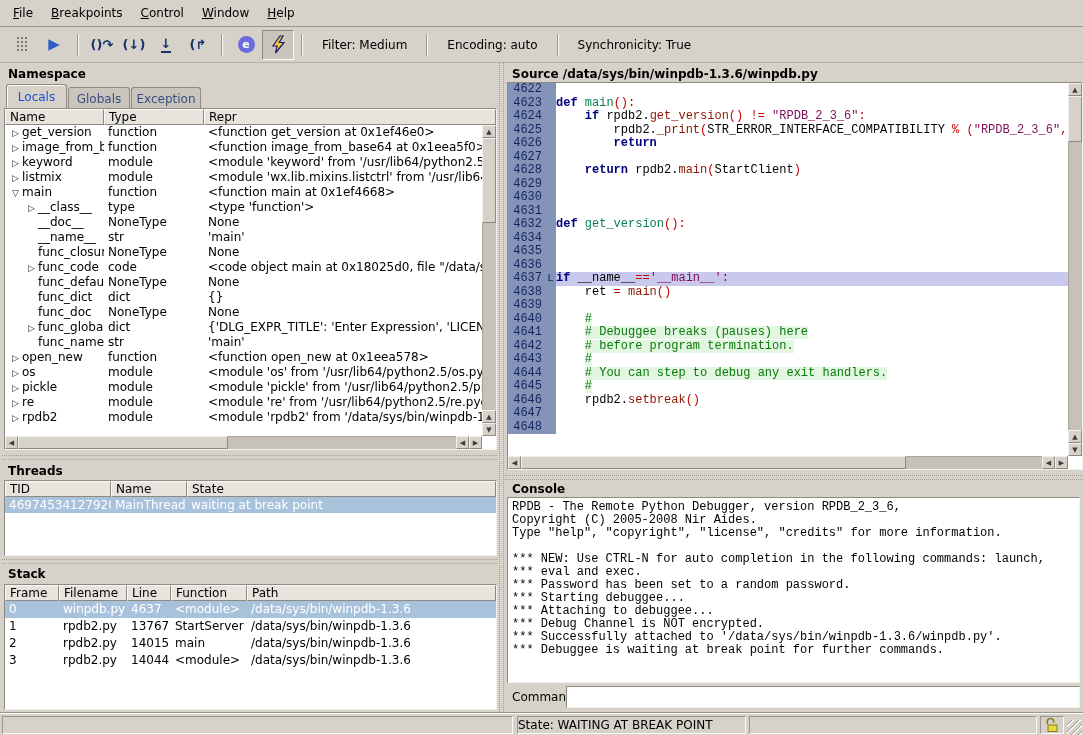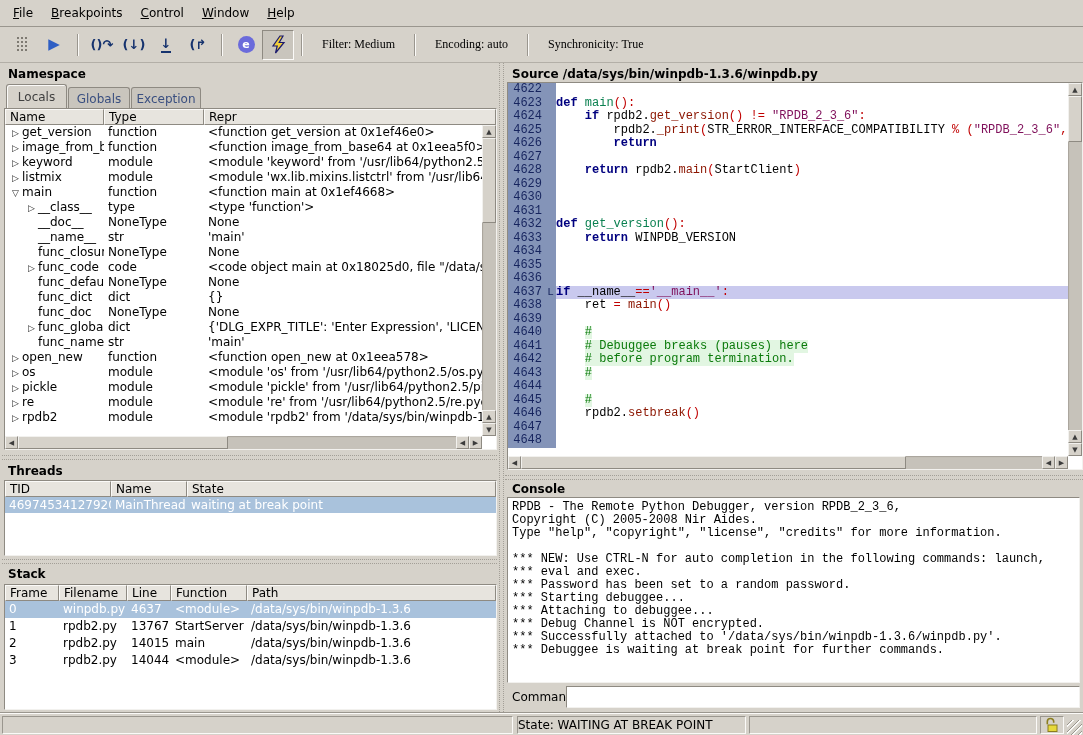--- a/index.html
+++ b/index.html
@@ -9,38 +9,38 @@
   #menubar{position:absolute;left:0;top:0;width:1083px;height:26px;display:flex;align-items:center;
            border-bottom:1px solid #9a968e;box-shadow:0 1px 0 #fbfaf8;background:#d6d2ca;padding-left:4px;}
   .menu-item{padding:0 9px;line-height:24px;cursor:default;}
   .menu-item .hot{text-decoration:underline;}
   
   #toolbar{position:absolute;left:0;top:27px;width:1083px;height:35px;display:flex;align-items:center;
            border-bottom:1px solid #b3afa7;background:#d6d2ca;padding-left:6px;}
   .tbtn{width:30px;height:28px;display:flex;align-items:center;justify-content:center;border:1px solid transparent;}
   .tbtn.pressed{background:#c9c5bd;border:1px solid;border-color:#8e8a82 #fbfaf8 #fbfaf8 #8e8a82;}
   .tsep{width:0;height:22px;border-left:1px solid #9a968e;border-right:1px solid #fbfaf8;margin:0 7px;}
-  .tlabel{margin:0 12px;white-space:nowrap;font-family:Liberation Serif, serif;}
+  .tlabel{margin:0 12px;white-space:nowrap;}
   .pause-shape{display:flex;gap:2px;}
   .pause-shape i{display:block;width:2px;height:15px;
      background:repeating-linear-gradient(#7e7a72 0 2px,transparent 2px 4px);}
   .play-glyph{color:#2f5fc4;font-size:15px;line-height:15px;}
   .step-glyph{color:#16336e;font-weight:bold;font-size:13px;white-space:nowrap;}
   .step-glyph.goto{border-bottom:2px solid #16336e;}
   .ebadge{width:17px;height:17px;border-radius:50%;background:#6b6bdb;color:#fff;font-weight:bold;
           font-size:11px;display:flex;align-items:center;justify-content:center;}
   
   .caption{position:absolute;font-weight:bold;font-size:12px;}
   .hsash{position:absolute;height:3px;border-top:1px dotted #a39f97;border-bottom:1px dotted #a39f97;}
   .vsash{position:absolute;width:3px;border-left:1px dotted #a39f97;border-right:1px dotted #a39f97;}
   
   .tab{position:absolute;box-sizing:border-box;background:#c9c5bd;border:1px solid #8e8a82;border-bottom:none;
        border-top-left-radius:3px;border-top-right-radius:3px;color:#3a4f80;
        display:flex;align-items:center;justify-content:center;}
-  .tab.active{background:#d6d2ca;color:#404040;box-shadow:inset 1px 1px 0 #fbfaf8;text-align:center;}
+  .tab.active{background:#d6d2ca;color:#1d4ed8;box-shadow:inset 1px 1px 0 #fbfaf8;text-align:center;}
   
   .frame{position:absolute;box-sizing:border-box;background:#fff;border:1px solid;
          border-color:#8e8a82 #f2f1ee #f2f1ee #8e8a82;overflow:hidden;}
   .lheader{display:flex;height:16px;}
   .hcell{box-sizing:border-box;background:#e7e4de;border:1px solid;border-color:#fbfaf8 #8e8a82 #8e8a82 #fbfaf8;
          padding:0 4px;font-size:12px;line-height:14px;overflow:hidden;white-space:nowrap;flex-shrink:0;}
   .trow{display:flex;white-space:nowrap;overflow:hidden;}
   .trow .c{flex-shrink:0;overflow:hidden;padding-left:4px;box-sizing:border-box;}
   .trow.sel{background:#a9c2dc;color:#fff;}
   .tw{display:inline-block;width:13px;font-size:9px;color:#222;text-align:center;}
@@ -423,25 +423,20 @@
           <span class="lnum">4631</span>
           <span class="lmark"></span>
           <span class="ltext"></span>
         </div>
         <div class="code-line">
           <span class="lnum">4632</span>
           <span class="lmark"></span>
           <span class="ltext"><span class="tok-k">def</span><span class="tok-p"> </span><span class="tok-d">get_version</span><span class="tok-o">():</span></span>
         </div>
         <div class="code-line">
-          <span class="lnum">4633</span>
-          <span class="lmark"></span>
-          <span class="ltext"><span class="tok-p">    </span><span class="tok-k">return</span><span class="tok-p"> WINPDB_VERSION</span></span>
-        </div>
-        <div class="code-line">
           <span class="lnum">4634</span>
           <span class="lmark"></span>
           <span class="ltext"></span>
         </div>
         <div class="code-line">
           <span class="lnum">4635</span>
           <span class="lmark"></span>
           <span class="ltext"></span>
         </div>
         <div class="code-line">
@@ -480,21 +475,21 @@
           <span class="ltext"><span class="tok-p">    </span><span class="tok-h"># before program termination.</span></span>
         </div>
         <div class="code-line">
           <span class="lnum">4643</span>
           <span class="lmark"></span>
           <span class="ltext"><span class="tok-p">    </span><span class="tok-h">#</span></span>
         </div>
         <div class="code-line">
           <span class="lnum">4644</span>
           <span class="lmark"></span>
-          <span class="ltext"><span class="tok-p">    </span></span>
+          <span class="ltext"><span class="tok-p">    </span><span class="tok-h"># You can step to debug any exit handlers.</span></span>
         </div>
         <div class="code-line">
           <span class="lnum">4645</span>
           <span class="lmark"></span>
           <span class="ltext"><span class="tok-p">    </span><span class="tok-h">#</span></span>
         </div>
         <div class="code-line">
           <span class="lnum">4646</span>
           <span class="lmark"></span>
           <span class="ltext"><span class="tok-p">    rpdb2.</span><span class="tok-c">setbreak</span><span class="tok-o">()</span></span>

